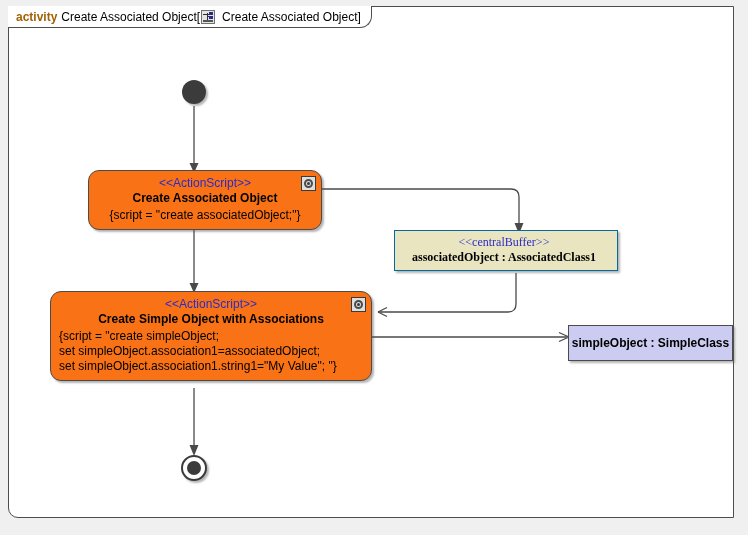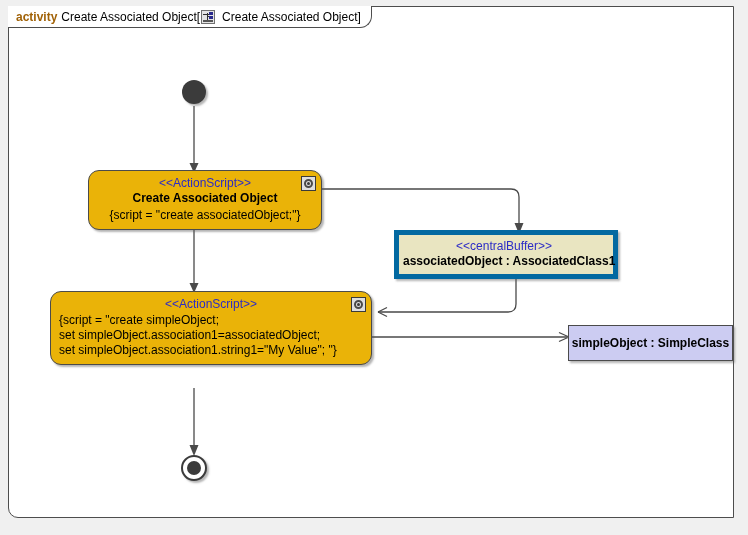--- a/index.html
+++ b/index.html
@@ -90,21 +90,21 @@
 
   
   .node {
     position: absolute;
     box-sizing: border-box;
     z-index: 4;
   }
 
   
   .action {
-    background: #eab308;
+    background: #f97316;
     border: 1px solid #4b4b4b;
     border-radius: 11px;
     box-shadow: 2px 2px 2px rgba(90,90,90,0.45);
     padding: 5px 8px 6px 8px;
   }
   .stereotype {
     text-align: center;
     font-size: 12px;
     color: #2b2bc6;
     line-height: 14px;
@@ -151,23 +151,24 @@
     position: absolute;
     left: 5px; top: 5px;
     width: 3px; height: 3px;
     background: #3a3a3a;
     border-radius: 50%;
   }
 
   
   .buffer {
     background: #e9e5c1;
-    border: 5px solid #0369a1;
+    border: 1px solid #0369a1;
     box-shadow: 2px 2px 2px rgba(90,90,90,0.45);
     padding: 4px 8px 5px 4px;
+    font-family: Liberation Serif, serif;
   }
   .objectnode {
     background: #ccccf2;
     border: 1px solid #4b4b4b;
     box-shadow: 2px 2px 2px rgba(90,90,90,0.45);
     display: flex;
     align-items: center;
     justify-content: center;
   }
   .objectnode .node-title { margin-top: 0; }
@@ -275,20 +276,21 @@
   </div>
 
   <div class="node buffer" style="left:394px; top:230px; width:224px;">
     <div class="stereotype">&lt;&lt;centralBuffer&gt;&gt;</div>
     <div class="node-title">associatedObject : AssociatedClass1</div>
   </div>
 
   <div class="node action" style="left:50px; top:291px; width:322px;">
     <div class="script-badge" style="right:5px; top:5px;"></div>
     <div class="stereotype">&lt;&lt;ActionScript&gt;&gt;</div>
+    <div class="node-title">Create Simple Object with Associations</div>
     <div class="node-body">{script = "create simpleObject;
 set simpleObject.association1=associatedObject;
 set simpleObject.association1.string1="My Value"; "}</div>
   </div>
 
   <div class="node objectnode" style="left:568px; top:325px; width:165px; height:36px;">
     <div class="node-title">simpleObject : SimpleClass</div>
   </div>
 
   <div class="final-node" style="left:181px; top:455px;"></div>

